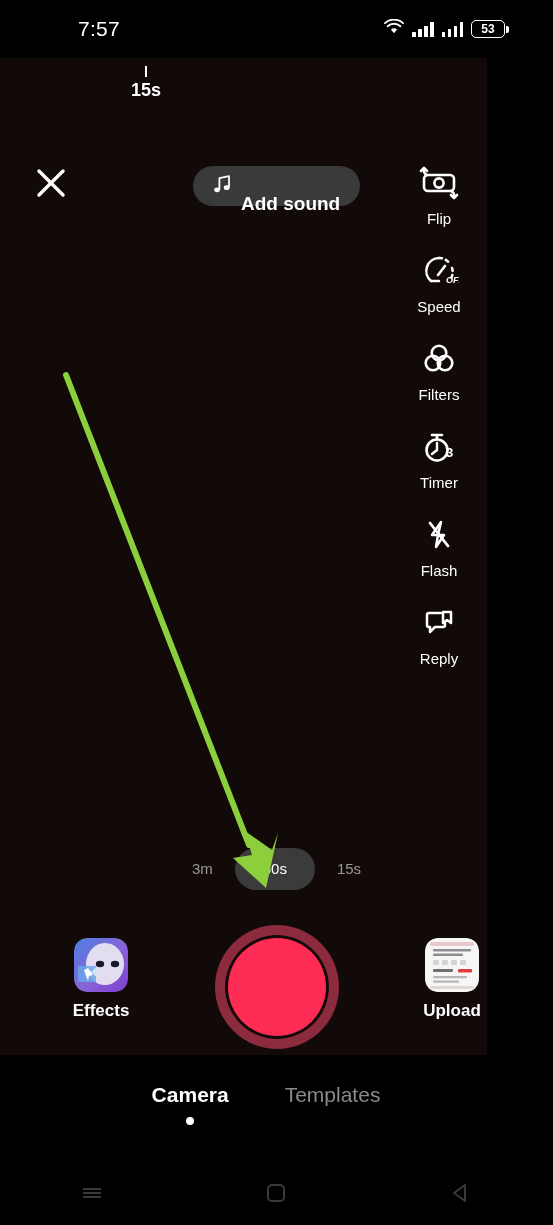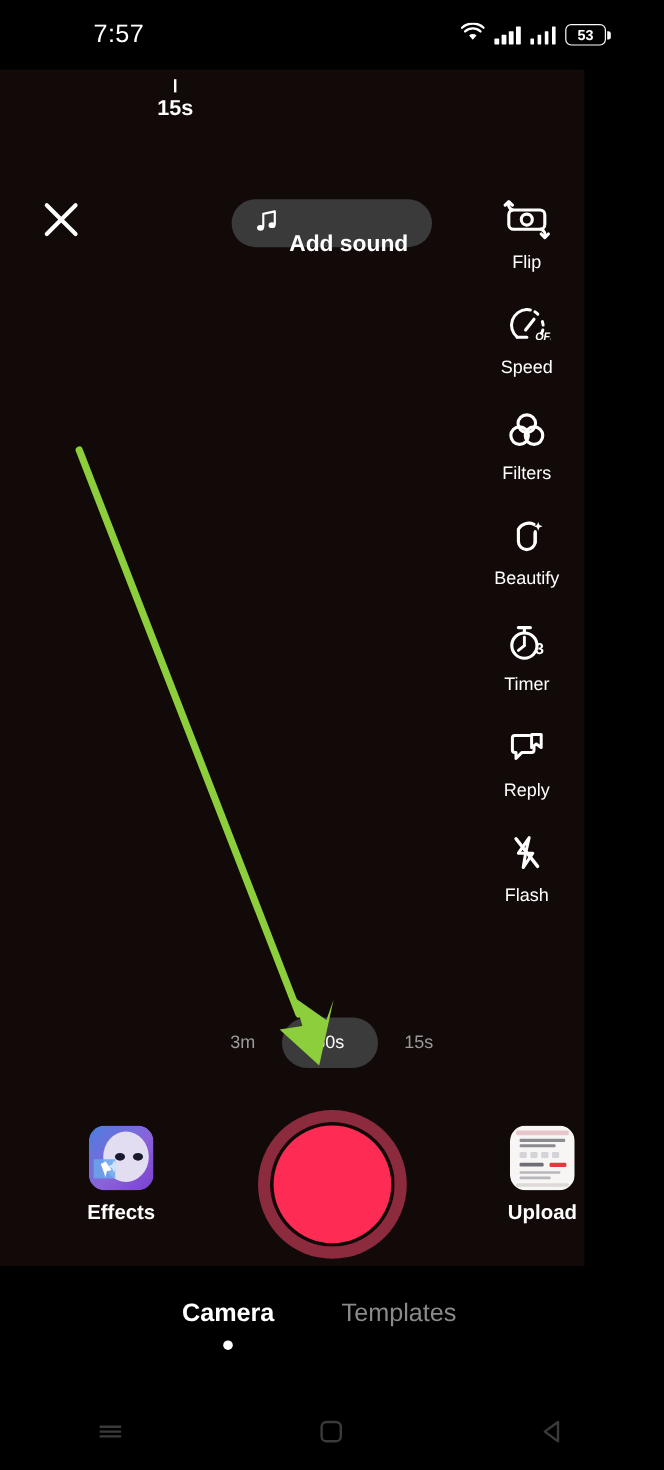--- a/index.html
+++ b/index.html
@@ -246,63 +246,53 @@
         <div class="glyph">
           <svg width="40" height="36" viewBox="0 0 40 36">
             <circle cx="20" cy="12" r="7.3" stroke="#fff" stroke-width="2.6" fill="none"></circle>
             <circle cx="14" cy="22" r="7.3" stroke="#fff" stroke-width="2.6" fill="none"></circle>
             <circle cx="26" cy="22" r="7.3" stroke="#fff" stroke-width="2.6" fill="none"></circle>
           </svg>
         </div>
         <div class="lbl">Filters</div>
       </div>
 
-      <div class="tool">
-        <div class="glyph">
-          <svg width="40" height="36" viewBox="0 0 40 36">
-            <path d="M26 8 a10 10 0 0 0 -13 4 v10 a7 7 0 0 0 14 0 v-8" stroke="#fff" stroke-width="2.6" fill="none" stroke-linecap="round"></path>
-            <line x1="27" y1="15" x2="27" y2="23" stroke="#fff" stroke-width="2.6" stroke-linecap="round"></line>
-            <path d="M29.5 6 l1 2.6 2.6 1 -2.6 1 -1 2.6 -1 -2.6 -2.6 -1 2.6 -1 z" fill="#fff"></path>
-          </svg>
-        </div>
-        <div class="lbl">Beautify</div>
-      </div>
 
       <div class="tool">
         <div class="glyph">
           <svg width="40" height="36" viewBox="0 0 40 36">
             <circle cx="18" cy="21" r="10.5" stroke="#fff" stroke-width="2.6" fill="none"></circle>
             <line x1="18" y1="21" x2="18" y2="14" stroke="#fff" stroke-width="2.4" stroke-linecap="round"></line>
             <line x1="18" y1="21" x2="13" y2="25" stroke="#fff" stroke-width="2.4" stroke-linecap="round"></line>
             <line x1="13" y1="6" x2="23" y2="6" stroke="#fff" stroke-width="2.6" stroke-linecap="round"></line>
             <line x1="18" y1="6" x2="18" y2="10" stroke="#fff" stroke-width="2.6"></line>
             <text x="27" y="28" font-size="13" font-weight="bold" fill="#fff" font-family="Liberation Sans, sans-serif">3</text>
           </svg>
         </div>
         <div class="lbl">Timer</div>
       </div>
 
       <div class="tool">
         <div class="glyph">
           <svg width="40" height="36" viewBox="0 0 40 36">
+            <path d="M22 5 L13 18 h6 l-2 12 8 -12 h-6 z" stroke="#fff" stroke-width="2.5" fill="none" stroke-linejoin="round"></path>
+            <line x1="11" y1="6" x2="29" y2="29" stroke="#fff" stroke-width="2.8" stroke-linecap="round"></line>
+          </svg>
+        </div>
+        <div class="lbl">Flash</div>
+      </div>
+
+      <div class="tool">
+        <div class="glyph">
+          <svg width="40" height="36" viewBox="0 0 40 36">
             <path d="M22 8 h-12 a2 2 0 0 0 -2 2 v10 a2 2 0 0 0 2 2 h1 v5 l5 -5 h8 a2 2 0 0 0 2 -2 v-2" stroke="#fff" stroke-width="2.5" fill="none" stroke-linejoin="round" stroke-linecap="round"></path>
             <path d="M24 7 h8 v11 l-4 -3 -4 3 z" stroke="#fff" stroke-width="2.5" fill="none" stroke-linejoin="round"></path>
           </svg>
         </div>
         <div class="lbl">Reply</div>
-      </div>
-
-      <div class="tool">
-        <div class="glyph">
-          <svg width="40" height="36" viewBox="0 0 40 36">
-            <path d="M22 5 L13 18 h6 l-2 12 8 -12 h-6 z" stroke="#fff" stroke-width="2.5" fill="none" stroke-linejoin="round"></path>
-            <line x1="11" y1="6" x2="29" y2="29" stroke="#fff" stroke-width="2.8" stroke-linecap="round"></line>
-          </svg>
-        </div>
-        <div class="lbl">Flash</div>
       </div>
     </div>
 
     <div id="duration-row">
       <div class="dur">3m</div>
       <div class="dur sel">60s</div>
       <div class="dur">15s</div>
     </div>
 
     <div id="record-row">

